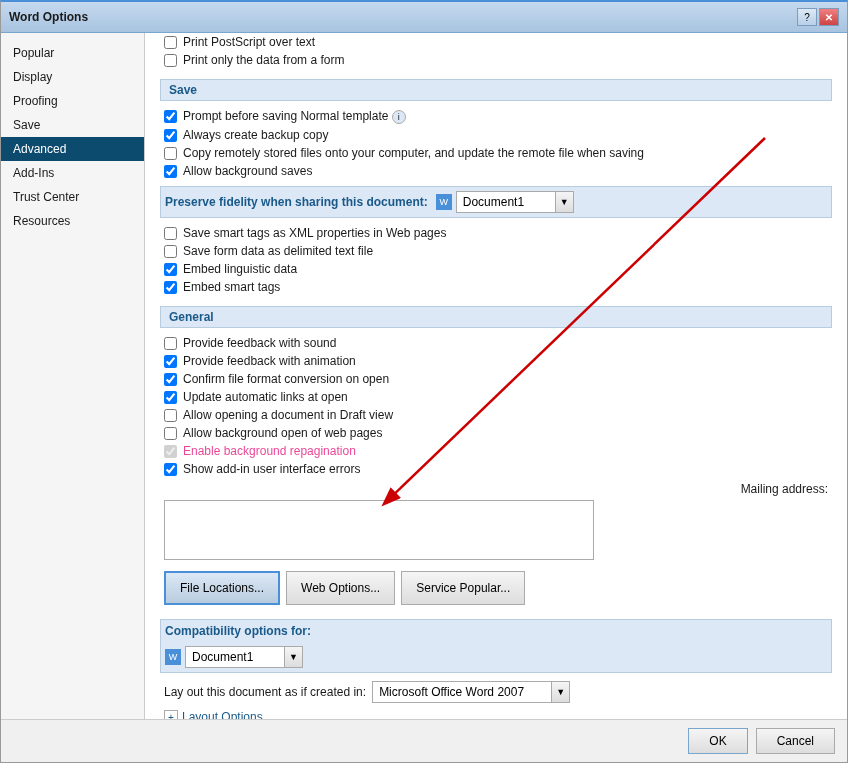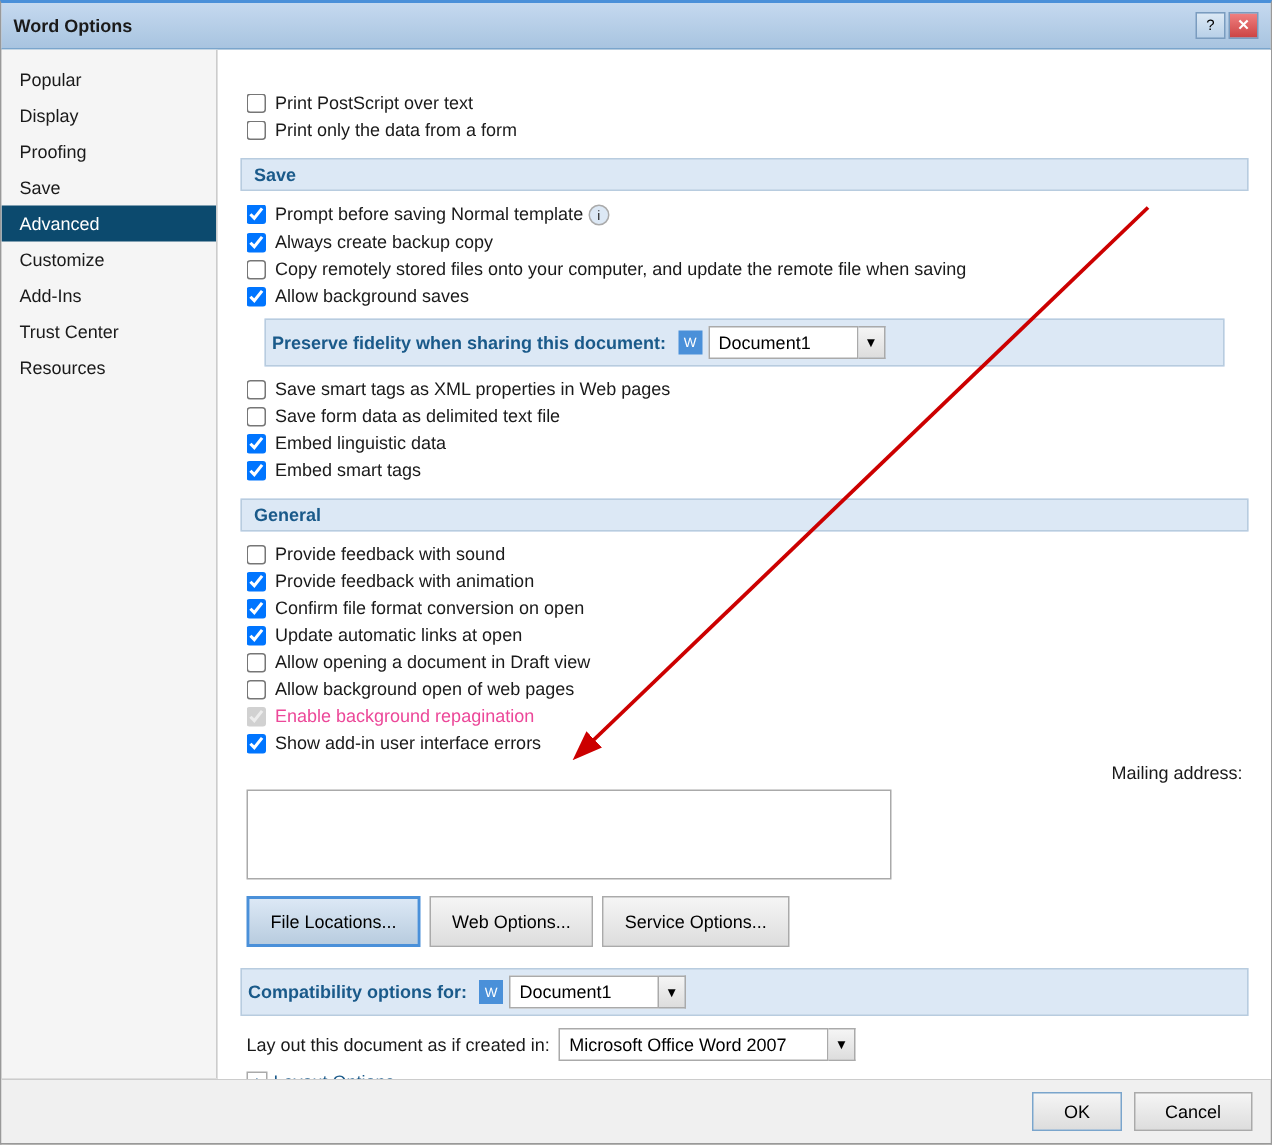--- a/index.html
+++ b/index.html
@@ -73,21 +73,21 @@
       color: #1a1a1a;
       font-size: 12px;
     }
     .sidebar-item.active {
       background: #0c4a6e;
       color: white;
     }
     .main-content {
       flex: 1;
       overflow-y: auto;
-      padding: 26px 15px;
+      padding: 0 15px;
       background: white;
       position: relative;
     }
     .section-header {
       background: #dce8f5;
       border: 1px solid #b8ccdf;
       padding: 3px 8px;
       font-weight: bold;
       color: #1a5a8a;
       font-size: 12px;
@@ -113,21 +113,21 @@
       margin: 0;
       cursor: pointer;
     }
     .preserve-row {
       display: flex;
       align-items: center;
       padding: 4px 4px;
       gap: 8px;
       background: #dce8f5;
       border: 1px solid #b8ccdf;
-      margin: 6px 16px;
+      margin: 6px 0;
     }
     .preserve-row label {
       font-weight: bold;
       color: #1a5a8a;
       font-size: 12px;
     }
     .dropdown-combo {
       display: flex;
       align-items: center;
       gap: 0;
@@ -180,26 +180,27 @@
       font-size: 12px;
       cursor: pointer;
       height: 34px;
     }
     .gen-btn.active-btn {
       border: 2px solid #4a90d9;
       background: linear-gradient(to bottom, #dce8f5, #b8ccdf);
     }
     .compat-row {
       display: flex;
-      align-items: center;
+      align-items: flex-start;
       padding: 4px 4px;
       gap: 8px;
       background: #dce8f5;
       border: 1px solid #b8ccdf;
       margin: 8px 0 4px 0;
+      flex-direction: column;
     }
     .compat-row label {
       font-weight: bold;
       color: #1a5a8a;
       font-size: 12px;
     }
     .layout-options-row {
       display: flex;
       align-items: center;
       gap: 4px;
@@ -287,21 +288,20 @@
   </div>
 
   <div class="dialog-body">
 
     <div class="sidebar">
       <div class="sidebar-item">Popular</div>
       <div class="sidebar-item">Display</div>
       <div class="sidebar-item">Proofing</div>
       <div class="sidebar-item">Save</div>
       <div class="sidebar-item active">Advanced</div>
-      <div class="sidebar-item">Customize</div>
       <div class="sidebar-item">Add-Ins</div>
       <div class="sidebar-item">Trust Center</div>
       <div class="sidebar-item">Resources</div>
     </div>
 
     <div class="main-content">
 
       
       <div class="option-row">
         <input type="checkbox" id="cb-postscript" style="">
@@ -400,21 +400,21 @@
       </div>
 
       
       <div class="mailing-label">Mailing address:</div>
       <textarea class="mailing-box" style=""></textarea>
 
       
       <div class="general-buttons">
         <button class="gen-btn active-btn">File Locations...</button>
         <button class="gen-btn">Web Options...</button>
-        <button class="gen-btn">Service Options...</button>
+        <button class="gen-btn">Service Popular...</button>
       </div>
 
       
       <div class="compat-row">
         <label>Compatibility options for:</label>
         <div class="dropdown-combo">
           <span class="doc-icon">W</span>
           <div class="combo-field">Document1</div>
           <div class="combo-btn">▼</div>
         </div>

